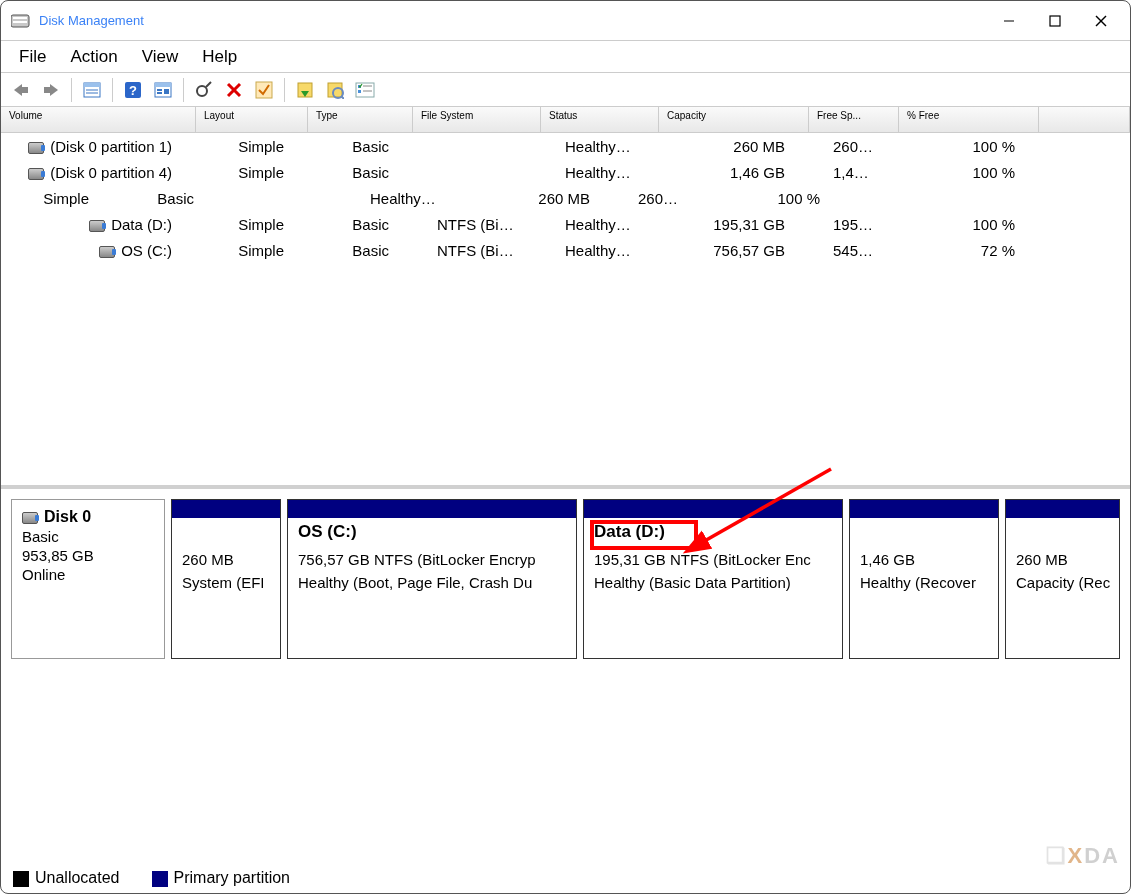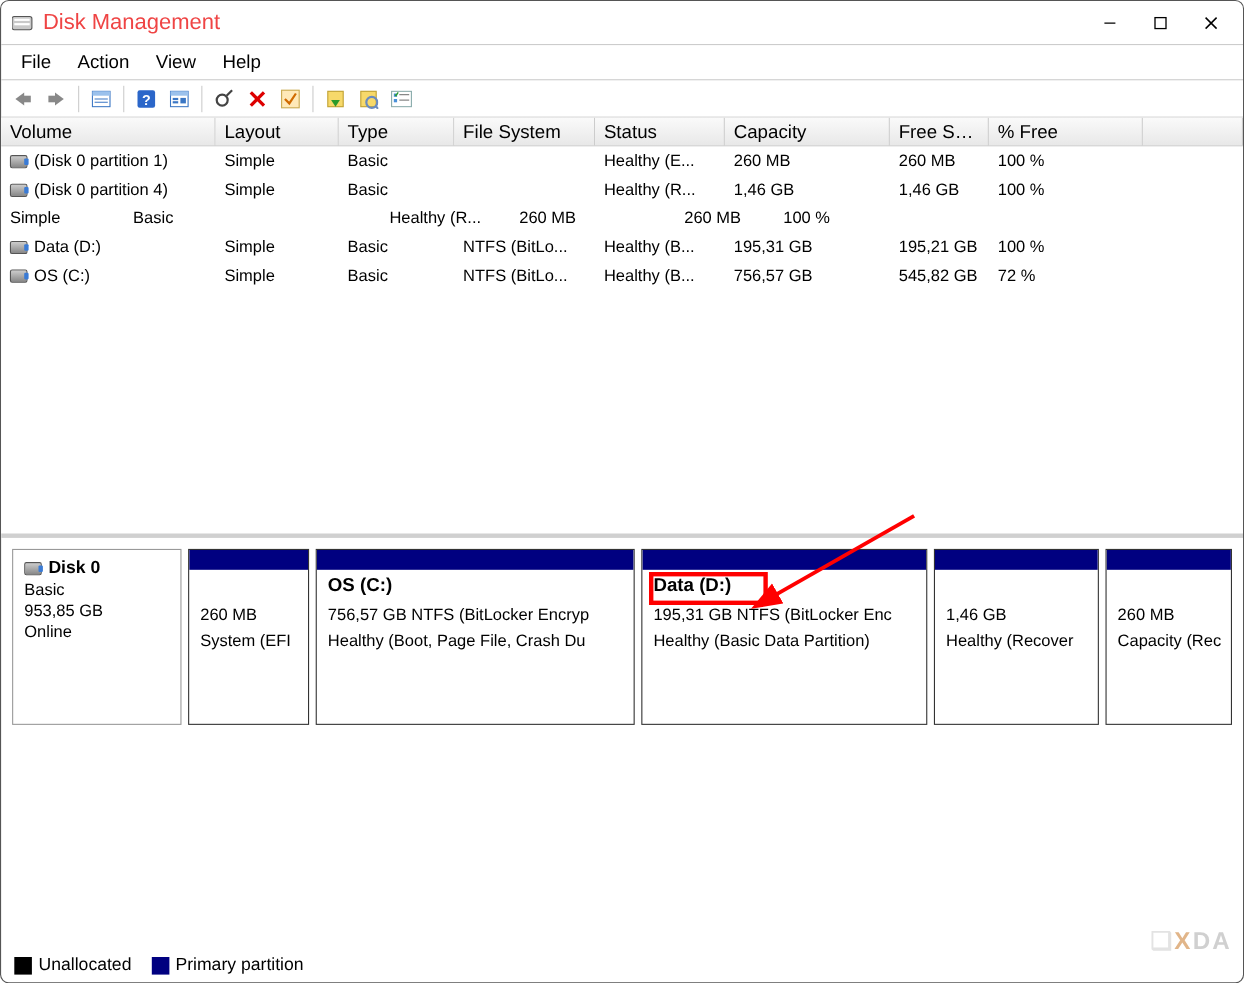--- a/index.html
+++ b/index.html
@@ -19,58 +19,58 @@
     height: 40px;
     display: flex;
     align-items: center;
     padding: 0 6px;
     border-bottom: 1px solid #ccc;
   }
   .titlebar .app-icon {
     width: 20px; height: 16px; margin: 0 8px 0 4px;
     display:inline-block;
   }
-  .titlebar .title { font-size: 20px; flex: 1; color:#ef4444; }
+  .titlebar .title { font-size: 13px; flex: 1; color:#3b82f6; }
   .winbtn { width: 46px; height: 40px; display:flex; align-items:center; justify-content:center; font-size:14px; color:#000; }
   
   .menubar { height: 32px; display:flex; align-items:center; padding: 0 8px; border-bottom:1px solid #ccc; gap:4px;}
   .menubar .menuitem { padding: 4px 10px; font-size:17px; }
   
   .toolbar { height: 34px; display:flex; align-items:center; padding:2px 6px; gap:2px; border-bottom:1px solid #ccc;}
   .tbtn { width:28px; height:28px; display:flex; align-items:center;justify-content:center; border:1px solid transparent; }
   .tsep { width:1px; height:24px; background:#ccc; margin:0 4px;}
   
   .vol-pane { height: 382px; border-bottom: 4px solid #d0d0d0; overflow:hidden; background:#fff; position:relative;}
   .vol-header { display:flex; background:#f3f3f3; border-bottom:1px solid #ccc; height:26px;}
-  .vol-header .col { border-right:1px solid #ccc; padding:3px 8px; font-size:17px; overflow:hidden; white-space:nowrap; text-overflow:ellipsis;
+  .vol-header .col { border-right:1px solid #ccc; padding:3px 8px; font-size:10px; overflow:hidden; white-space:nowrap; text-overflow:ellipsis;
     background: linear-gradient(#fafafa,#e8e8e8);
   }
   .vol-rows { }
   .vol-row { display:flex; height:26px; align-items:center;}
-  .vol-row .cell { padding:2px 8px; font-size:15px; overflow:hidden; white-space:nowrap; text-overflow:ellipsis;}
+  .vol-row .cell { padding:2px 24px; font-size:15px; overflow:hidden; white-space:nowrap; text-overflow:ellipsis;text-align:right;}
   .disk-ico { display:inline-block; width:16px; height:12px; margin-right:6px; vertical-align:middle;
     background: linear-gradient(#ccc,#888); border:1px solid #555; border-radius:2px; position:relative;}
   .disk-ico::after{content:""; position:absolute; right:-2px; top:2px; width:4px;height:6px;background:#3a7bd5;border-radius:1px;}
   
   .c0{width:195px;} .c1{width:112px;} .c2{width:105px;} .c3{width:128px;}
   .c4{width:118px;} .c5{width:150px;} .c6{width:90px;} .c7{width:140px;} .c8{flex:1;}
   
   .gfx-pane { padding:10px 10px 8px 10px; height: 336px;}
   .disk-strip { display:flex; height:160px; }
   .disk-label { width:160px; border:1px solid #999; padding:8px 10px; background:#fff;}
   .disk-label .dname{ font-weight:bold; font-size:16px;}
   .disk-label .dline{ font-size:15px; margin-top:2px;}
   .parts { flex:1; display:flex; gap:6px; padding-left:6px;}
   .part { border:1px solid #333; position:relative; display:flex; flex-direction:column; overflow:hidden;}
   .part .stripe { height:18px; background:#000080;}
   .part .body { padding:30px 10px 6px 10px; font-size:15px; line-height:1.55; overflow:hidden; white-space:nowrap;}
   .part .pname { font-weight:bold; position:absolute; top:22px; left:10px; font-size:17px;}
   .redbox { position:absolute; border:4px solid red; top:20px; left:6px; width:108px; height:30px; pointer-events:none;}
   
-  .legend { position:absolute; bottom:6px; left:12px; display:flex; gap:18px; font-size:16px; align-items:center;margin-top:32px;}
+  .legend { position:absolute; bottom:6px; left:12px; display:flex; gap:32px; font-size:16px; align-items:center;margin-top:32px;}
   .swatch { display:inline-block; width:16px; height:16px; margin-right:6px; vertical-align:middle;}
   
   .arrow-svg { position:absolute; pointer-events:none;}
   
   .watermark { position:absolute; right:10px; bottom:24px; font-size:22px; letter-spacing:2px;
     font-weight:bold; color:rgba(120,120,120,0.35); font-family: Arial,sans-serif;}
   .watermark .x{color:rgba(200,120,40,0.55);}
 </style>
 </head>
 <body>

